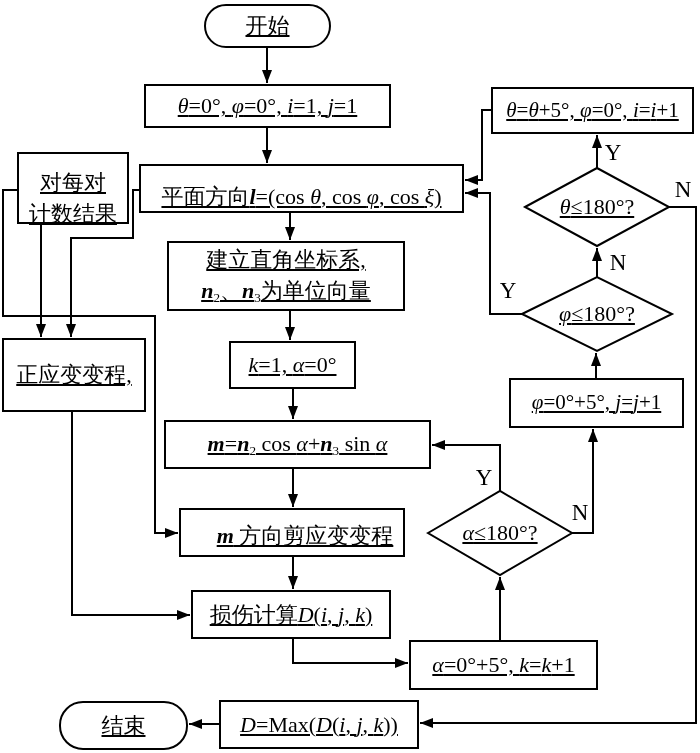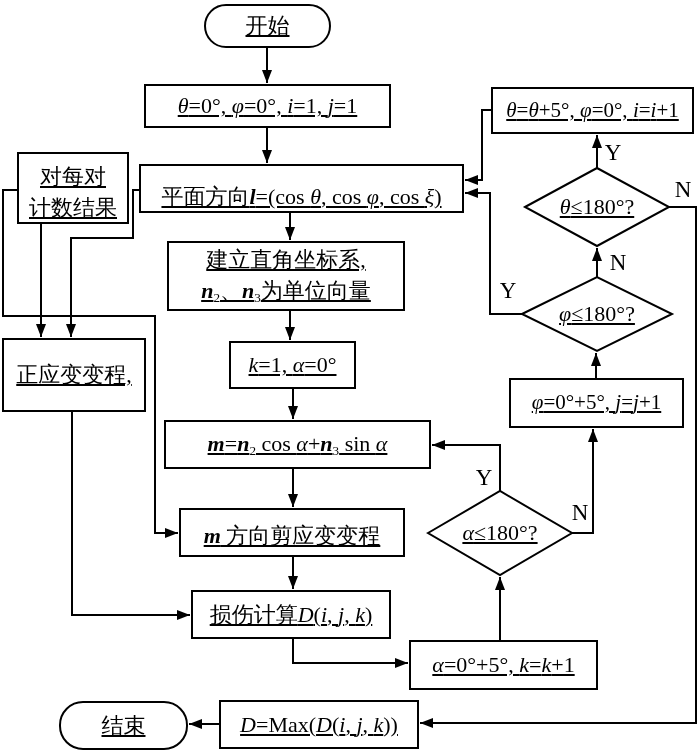--- a/index.html
+++ b/index.html
@@ -89,21 +89,21 @@
   </div>
 
   <div class="node" style="left:145px;top:85px;width:245px;height:42px">
     <span class="tline"><span class="rs-i">θ</span><span>=0°, </span><span class="rs-i">φ</span><span>=0°, </span><span class="rs-i">i</span><span>=1, </span><span class="rs-i">j</span><span>=1</span></span>
   </div>
 
   <div class="node" style="left:140px;top:165px;width:323px;height:64px">
     <span class="tline"><span>平面方向</span><span class="rs-bi">l</span><span>=(cos </span><span class="rs-i">θ</span><span>, cos </span><span class="rs-i">φ</span><span>, cos </span><span class="rs-i">ξ</span><span>)</span></span>
   </div>
 
-  <div class="node" style="left:18px;top:157px;width:110px;height:70px">
+  <div class="node" style="left:18px;top:163px;width:110px;height:70px">
     <span class="tline"><span>对每对</span></span>
     <span class="tline"><span>计数结果</span></span>
   </div>
 
   <div class="node" style="left:168px;top:242px;width:236px;height:68px">
     <span class="tline"><span>建立直角坐标系,</span></span>
     <span class="tline"><span class="rs-bi">n</span><span class="rs-sub">2</span><span>、</span><span class="rs-bi">n</span><span class="rs-sub">3</span><span>为单位向量</span></span>
   </div>
 
   <div class="node" style="left:230px;top:342px;width:125px;height:46px">
@@ -111,21 +111,21 @@
   </div>
 
   <div class="node" style="left:3px;top:339px;width:142px;height:72px">
     <span class="tline"><span>正应变变程,</span></span>
   </div>
 
   <div class="node" style="left:165px;top:421px;width:265px;height:47px">
     <span class="tline"><span class="rs-bi">m</span><span>=</span><span class="rs-bi">n</span><span class="rs-sub">2</span><span> cos </span><span class="rs-i">α</span><span>+</span><span class="rs-bi">n</span><span class="rs-sub">3</span><span> sin </span><span class="rs-i">α</span></span>
   </div>
 
-  <div class="node" style="left:180px;top:509px;width:224px;height:54px">
+  <div class="node" style="left:193px;top:509px;width:224px;height:54px">
     <span class="tline"><span class="rs-bi">m</span><span> 方向剪应变变程</span></span>
   </div>
 
   <div class="node" style="left:192px;top:591px;width:198px;height:47px">
     <span class="tline"><span>损伤计算</span><span class="rs-i">D</span><span>(</span><span class="rs-i">i</span><span>, </span><span class="rs-i">j</span><span>, </span><span class="rs-i">k</span><span>)</span></span>
   </div>
 
   <div class="node" style="left:492px;top:88px;width:201px;height:45px;font-size:21px">
     <span class="tline"><span class="rs-i">θ</span><span>=</span><span class="rs-i">θ</span><span>+5°, </span><span class="rs-i">φ</span><span>=0°, </span><span class="rs-i">i</span><span>=</span><span class="rs-i">i</span><span>+1</span></span>
   </div>

